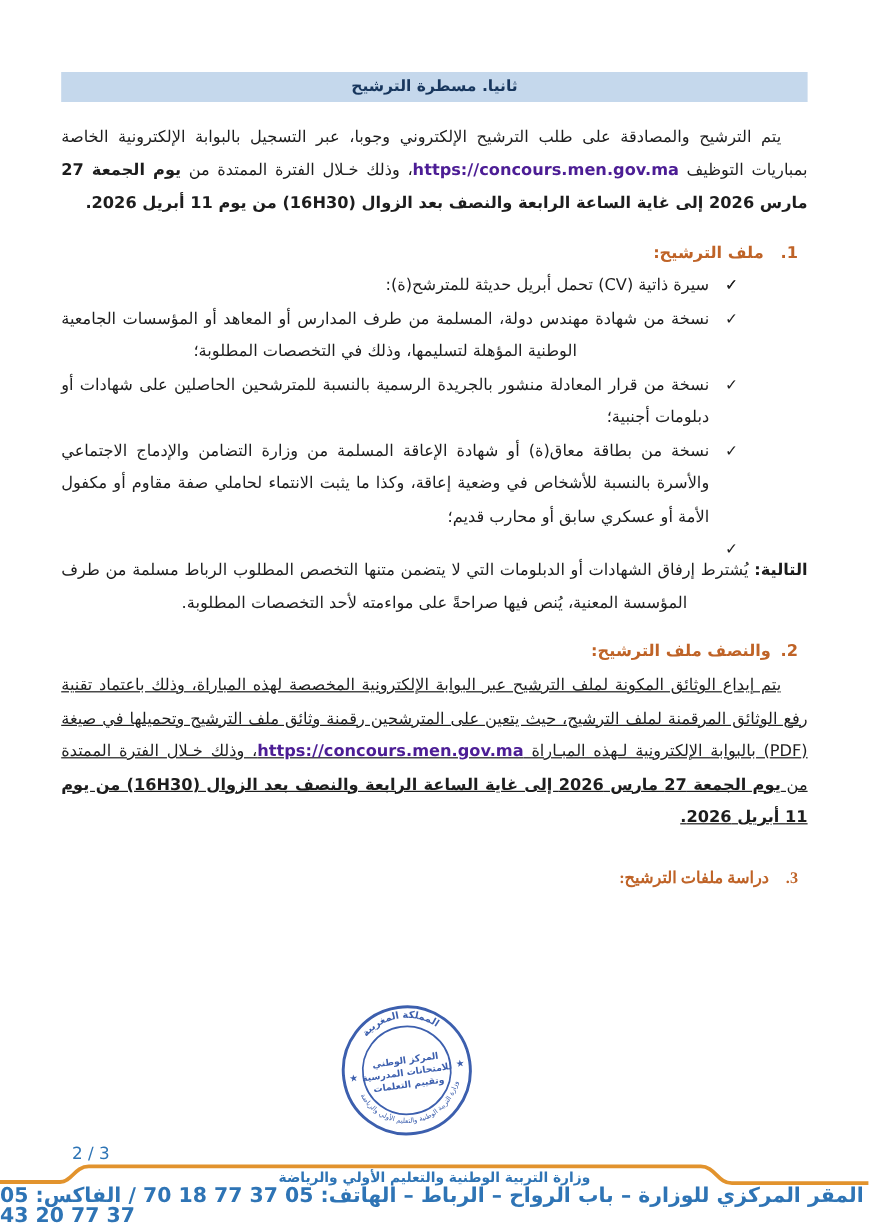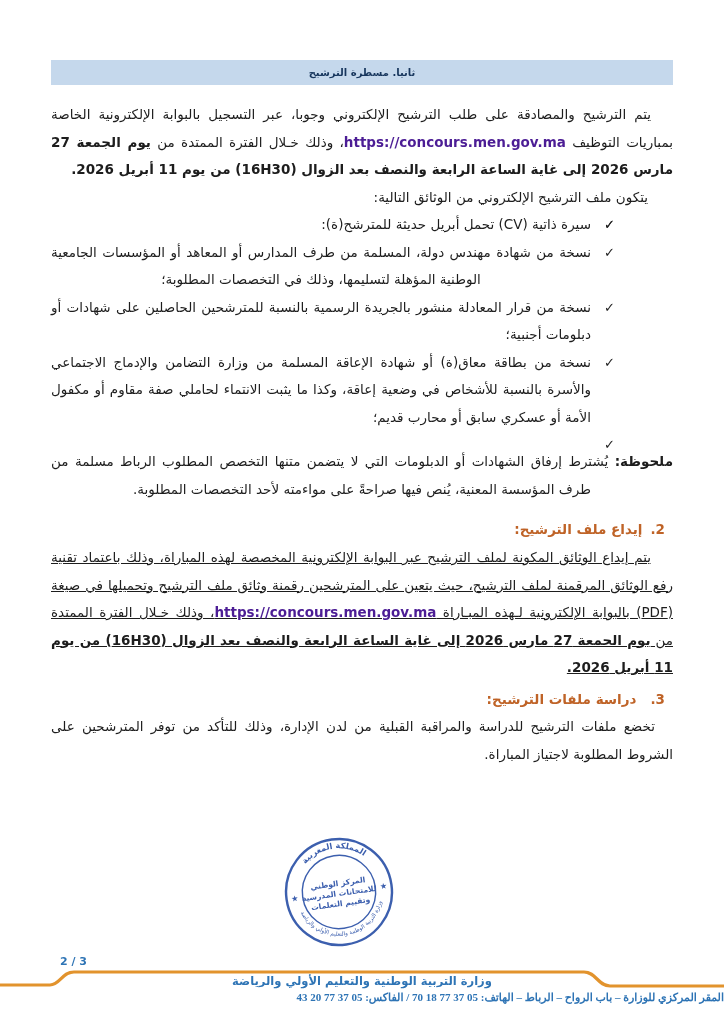--- a/index.html
+++ b/index.html
@@ -7,75 +7,77 @@
   body { font-family:"DejaVu Sans", sans-serif; }
   .page {
     position:relative; width:724px; height:1024px; background:#ffffff;
     overflow:hidden; direction:rtl; color:#1d1d1d;
     font-size:13.5px; line-height:27.5px;
   }
   .content { padding:0 51px; }
   .title-bar {
     margin-top:60px; height:25px; background:#c5d8ec;
     text-align:center; line-height:25px;
-    color:#17365d; font-weight:bold; font-size:10px;
+    color:#17365d; font-weight:bold; font-size:13px;
   }
   .para { text-align:justify; }
   .p1 { margin-top:16px; text-indent:22px; }
   .p2 { margin-top:0.5px; text-indent:22px;text-decoration:underline; }
   .p3 { margin-top:0; text-indent:18px; }
   .run-bold { font-weight:bold; }
   .run-link { color:#4c1d95; font-weight:bold; }
   .sec-heading {
     color:#bf6327; font-weight:bold; padding-right:8px; margin-top:14px;
   }
   .sec-heading .num { display:inline-block; margin-left:14px; }
   .h2 { margin-top:13px; }
   .h2 .num { margin-left:8px; }
-  .h3 { margin-top:4px; }
+  .h3 { margin-top:22px;font-family:Liberation Serif, serif; }
   .list-intro { text-indent:25px; }
   .checklist { padding-right:58px; }
   .check-item { position:relative; padding-right:24px; text-align:justify; }
   .check-item .check {
     position:absolute; right:0; top:0; font-size:13px; color:#222;
   }
   .center-last { text-align-last:center; }
   .note { margin-top:17px; text-align:justify; text-align-last:center; }
   .note-lead { font-weight:bold; }
   .stamp {
     position:absolute; top:836px; left:283px; width:112px; height:112px;
   }
   .footer-line-svg { position:absolute; top:956px; left:0; width:724px; height:40px; }
   .page-number {
     position:absolute; top:955px; left:60px; color:#2e74b5;
-    font-weight:bold; font-size:11px; line-height:14px; direction:ltr;
+    font-weight:normal; font-size:14px; line-height:14px; direction:ltr;
   }
   .footer-ministry {
     position:absolute; top:973px; left:0; width:724px; text-align:center;
     color:#2e74b5; font-weight:bold; font-size:11.5px; line-height:16px;
   }
   .footer-address {
-    position:absolute; top:989px; left:0; width:724px; text-align:right;
-    color:#2e74b5; font-weight:bold; font-size:11px; line-height:16px;font-family:Liberation Serif, serif;
+    position:absolute; top:989px; left:0; width:724px; text-align:left;
+    color:#2e74b5; font-weight:bold; font-size:17px; line-height:16px;
   }
 </style>
 </head>
 <body>
 
 <div class="page">
   <div class="content">
 
     <div class="title-bar">
       <span>ثانيا. مسطرة الترشيح</span>
     </div>
 
     <p class="para p1"><span>يتم الترشيح والمصادقة على طلب الترشيح الإلكتروني وجوبا، عبر التسجيل بالبوابة الإلكترونية الخاصة بمباريات التوظيف </span><span class="run-link">https://concours.men.gov.ma</span><span>، وذلك خـلال الفترة الممتدة من </span><span class="run-bold">يوم الجمعة 27 مارس 2026 إلى غاية الساعة الرابعة والنصف بعد الزوال (16H30) من يوم 11 أبريل 2026.</span></p>
 
+    <div class="sec-heading">
+      <span class="num">1.</span><span>ملف الترشيح:</span>
+    </div>
 
-    <div class="list-intro">يتكون ملف الترشيح الإلكتروني من الوثائق التالية:</div>
 
     <div class="checklist">
       <div class="check-item">
         <span class="check">✓</span>
       </div>
       <div class="check-item">
         <span class="check">✓</span>
         <span>سيرة ذاتية (CV) تحمل أبريل حديثة للمترشح(ة):</span>
       </div>
       <div class="check-item center-last">
@@ -89,34 +91,33 @@
       <div class="check-item">
         <span class="check">✓</span>
         <span>نسخة من بطاقة معاق(ة) أو شهادة الإعاقة المسلمة من وزارة التضامن والإدماج الاجتماعي والأسرة بالنسبة للأشخاص في وضعية إعاقة، وكذا ما يثبت الانتماء لحاملي صفة مقاوم أو مكفول الأمة أو عسكري سابق أو محارب قديم؛</span>
       </div>
       <div class="check-item">
         <span class="check">✓</span>
       </div>
     </div>
 
     <p class="note">
-      <span class="note-lead">ملحوظة:</span><span> يُشترط إرفاق الشهادات أو الدبلومات التي لا يتضمن متنها التخصص المطلوب الرباط مسلمة من طرف المؤسسة المعنية، يُنص فيها صراحةً على مواءمته لأحد التخصصات المطلوبة.</span>
+      <span class="note-lead">التالية:</span><span> يُشترط إرفاق الشهادات أو الدبلومات التي لا يتضمن متنها التخصص المطلوب الرباط مسلمة من طرف المؤسسة المعنية، يُنص فيها صراحةً على مواءمته لأحد التخصصات المطلوبة.</span>
     </p>
 
     <div class="sec-heading h2">
-      <span class="num">2.</span><span>إيداع ملف الترشيح:</span>
+      <span class="num">2.</span><span>والنصف ملف الترشيح:</span>
     </div>
 
     <p class="para p2"><span>يتم إيداع الوثائق المكونة لملف الترشيح عبر البوابة الإلكترونية المخصصة لهذه المباراة، وذلك باعتماد تقنية رفع الوثائق المرقمنة لملف الترشيح، حيث يتعين على المترشحين رقمنة وثائق ملف الترشيح وتحميلها في صيغة (PDF) بالبوابة الإلكترونية لـهذه المبـاراة </span><span class="run-link">https://concours.men.gov.ma</span><span>، وذلك خـلال الفترة الممتدة من </span><span class="run-bold">يوم الجمعة 27 مارس 2026 إلى غاية الساعة الرابعة والنصف بعد الزوال (16H30) من يوم 11 أبريل 2026.</span></p>
 
     <div class="sec-heading h3">
       <span class="num">3.</span><span>دراسة ملفات الترشيح:</span>
     </div>
 
-    <p class="para p3">تخضع ملفات الترشيح للدراسة والمراقبة القبلية من لدن الإدارة، وذلك للتأكد من توفر المترشحين على الشروط المطلوبة لاجتياز المباراة.</p>
   </div>
 
   <svg class="stamp" viewBox="0 0 110 110">
     <g transform="rotate(-8 55 55)" fill="none" stroke="#3c5fae">
       <circle cx="55" cy="55" r="52" stroke-width="2.4"></circle>
       <circle cx="55" cy="55" r="36" stroke-width="1.4"></circle>
       <path id="stampTopArc" d="M 12 55 A 43 43 0 0 1 98 55" stroke="none"></path>
       <path id="stampBottomArc" d="M 12 55 A 43 43 0 0 0 98 55" stroke="none"></path>
       <g fill="#3c5fae" stroke="none" font-family="DejaVu Sans, sans-serif">
         <text font-size="8" font-weight="bold">

